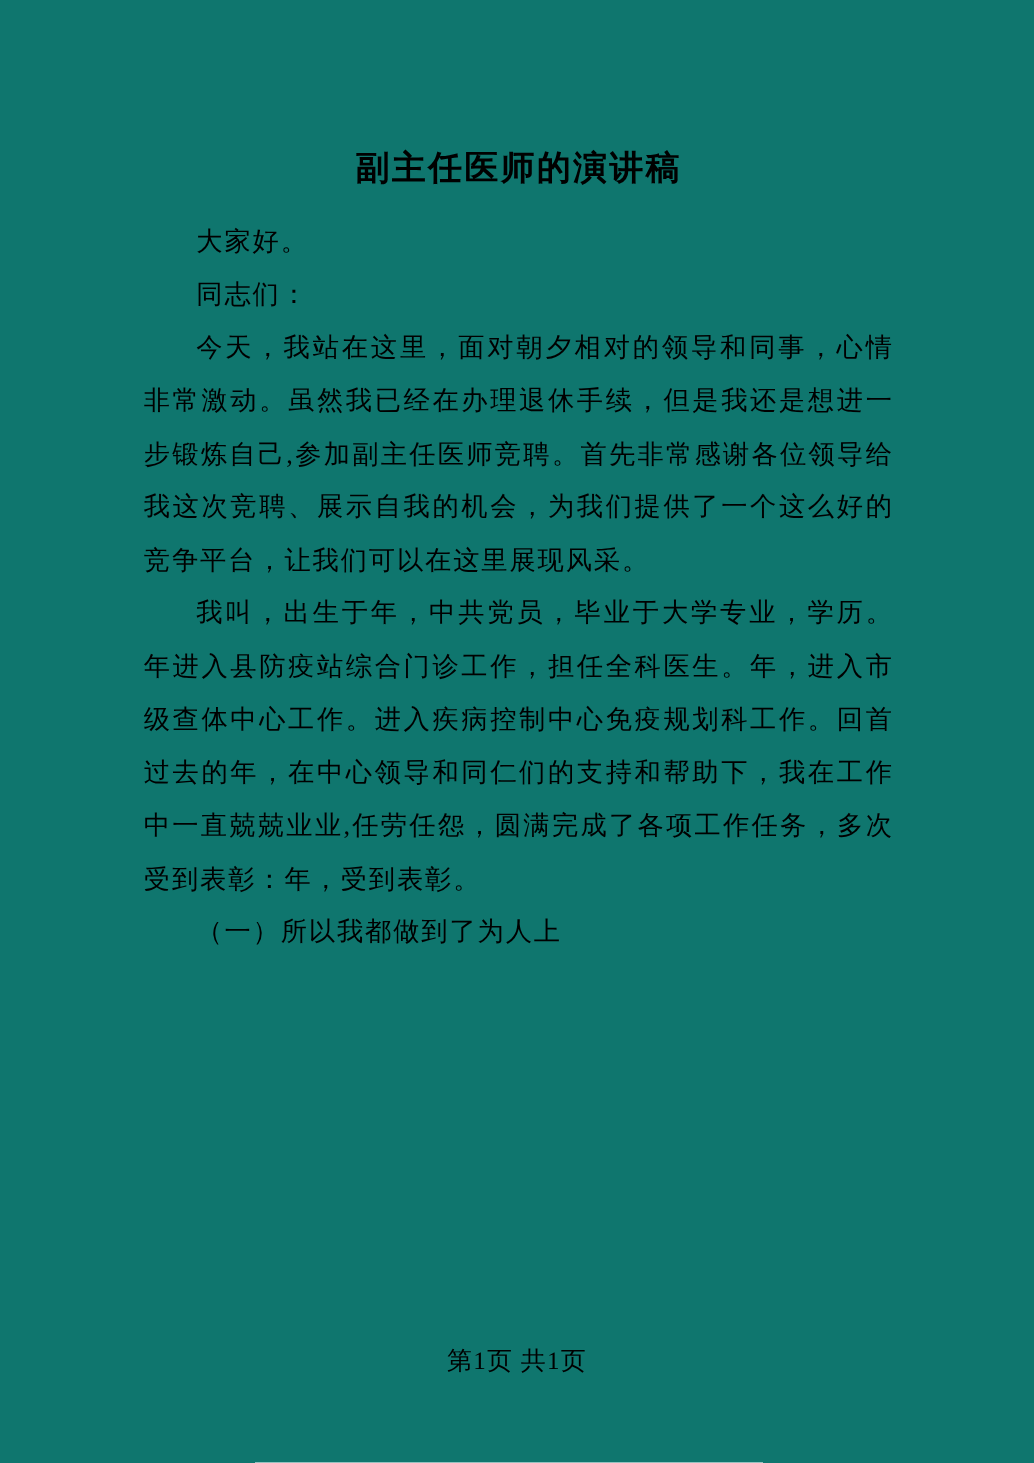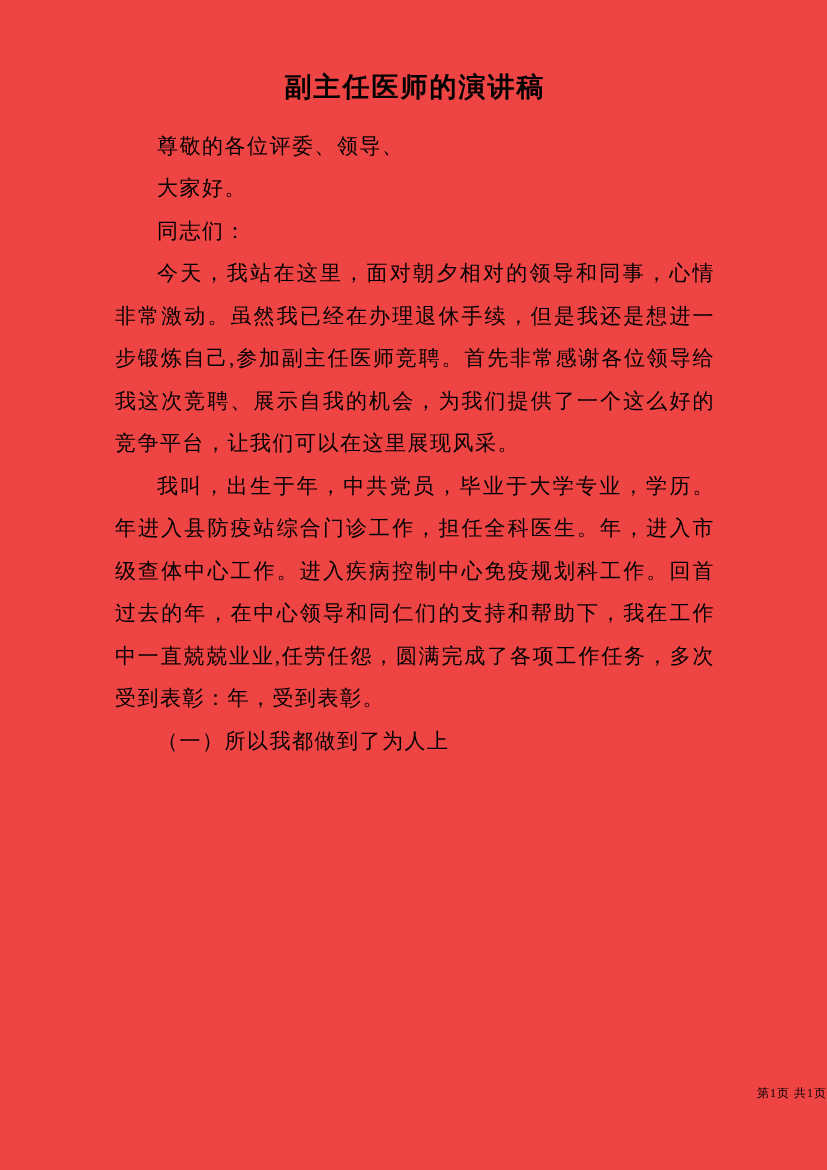--- a/index.html
+++ b/index.html
@@ -4,23 +4,23 @@
 <style>
   html, body {
     margin: 0;
     padding: 0;
     background: #ffffff;
   }
   .page {
     position: relative;
     width: 827px;
     height: 1170px;
-    background: #ef4444;
+    background: #0f766e;
     box-sizing: border-box;
-    padding: 69px 112px 0 115px;
+    padding: 116px 112px 0 115px;
     font-family: "Liberation Serif", "DejaVu Serif", serif;
     color: #000000;
     overflow: hidden;
   }
   .doc-title {
     margin: 0 0 18px 0;
     text-align: center;
     font-size: 27px;
     font-weight: bold;
     letter-spacing: 2px;
@@ -33,33 +33,32 @@
     text-indent: 2em;
     text-align: justify;
     letter-spacing: 1.5px;
     word-break: break-all;
   }
   .page-footer {
     position: absolute;
     left: 0;
     right: 0;
     bottom: 68px;
-    text-align: right;
-    font-size: 12px;
+    text-align: center;
+    font-size: 20px;
     letter-spacing: 1px;
     color: #000000;
   }
 </style>
 </head>
 <body>
 
 <div class="page">
   <h1 class="doc-title">副主任医师的演讲稿</h1>
   <div class="doc-body">
-    <p>尊敬的各位评委、领导、</p>
     <p>大家好。</p>
     <p>同志们：</p>
     <p>今天，我站在这里，面对朝夕相对的领导和同事，心情非常激动。虽然我已经在办理退休手续，但是我还是想进一步锻炼自己,参加副主任医师竞聘。首先非常感谢各位领导给我这次竞聘、展示自我的机会，为我们提供了一个这么好的竞争平台，让我们可以在这里展现风采。</p>
     <p>我叫，出生于年，中共党员，毕业于大学专业，学历。年进入县防疫站综合门诊工作，担任全科医生。年，进入市级查体中心工作。进入疾病控制中心免疫规划科工作。回首过去的年，在中心领导和同仁们的支持和帮助下，我在工作中一直兢兢业业,任劳任怨，圆满完成了各项工作任务，多次受到表彰：年，受到表彰。</p>
     <p>（一）所以我都做到了为人上</p>
   </div>
   <div class="page-footer">第1页 共1页</div>
 </div>
 
 </body></html>

